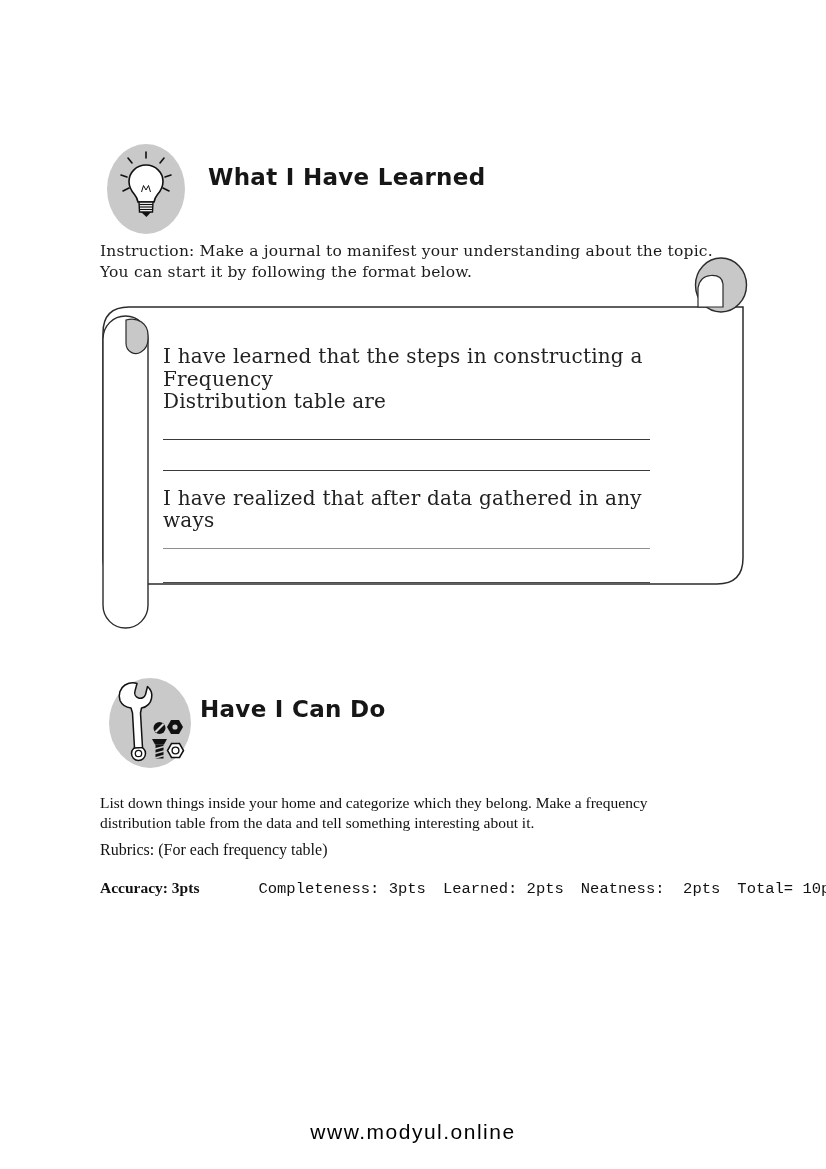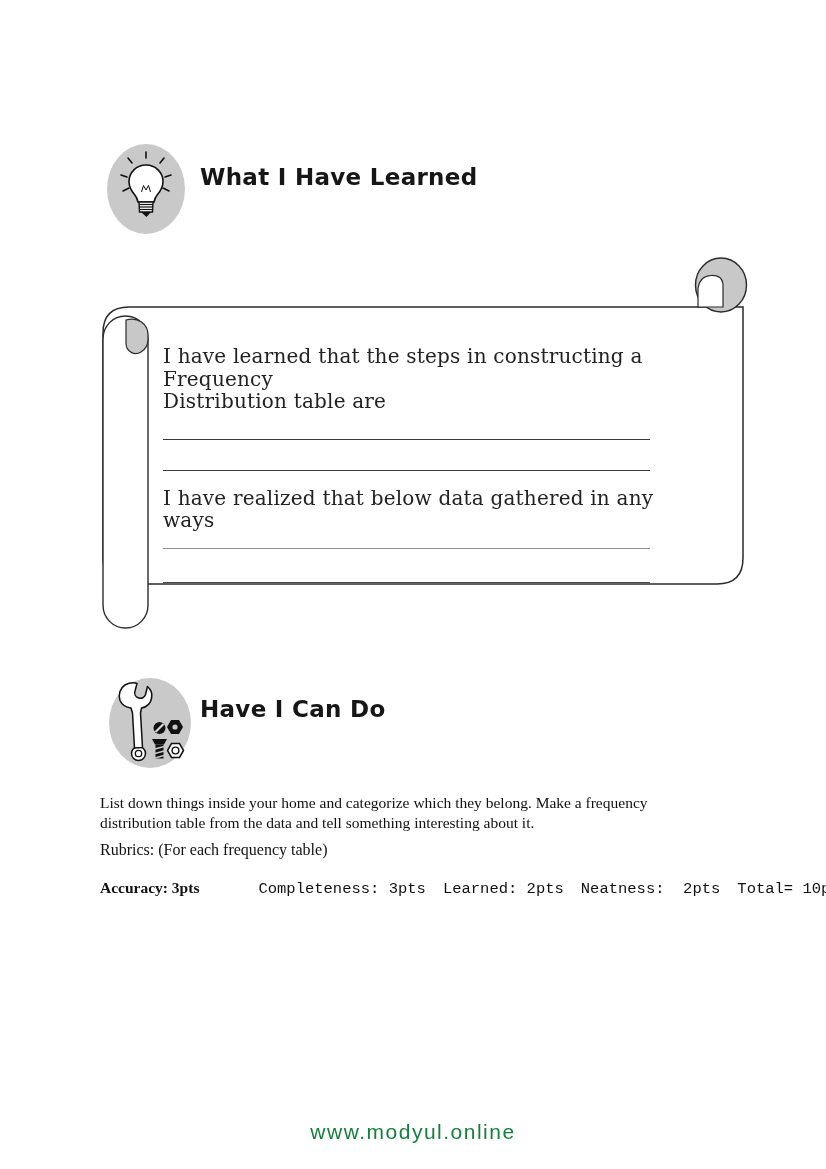--- a/index.html
+++ b/index.html
@@ -16,21 +16,21 @@
   .section-heading{
     position:absolute;
     margin:0;
     font-family:"DejaVu Sans",sans-serif;
     font-weight:700;
     font-size:23px;
     letter-spacing:.3px;
     color:#161616;
     white-space:nowrap;
   }
-  #heading-learned{left:200px;top:164px;}
+  #heading-learned{left:208px;top:164px;}
   #heading-cando{left:200px;top:696px;}
 
   
   .icon-badge{position:absolute;}
   #lightbulb-badge{left:106px;top:143px;}
   #wrench-badge{left:108px;top:677px;}
 
   
   .instruction{
     position:absolute;left:100px;top:241px;width:660px;
@@ -73,21 +73,21 @@
 
   
   .page-number{
     position:absolute;left:0;top:1082px;width:826px;
     text-align:center;font-size:15px;color:#222;
   }
   .watermark{
     position:absolute;left:0;top:1120px;width:826px;
     text-align:center;
     font-family:"Liberation Sans",sans-serif;
-    font-size:21px;letter-spacing:1.5px;color:#15803d;
+    font-size:21px;letter-spacing:1.5px;color:#000000;
   }
 </style>
 </head>
 <body>
 
 <div class="page">
 
   <div class="icon-badge" id="lightbulb-badge">
     <svg width="80" height="92" viewBox="0 0 80 92">
       <ellipse cx="40" cy="46" rx="39" ry="45" fill="#c9c9c9"></ellipse>
@@ -107,39 +107,40 @@
         <line x1="33.2" y1="61.5" x2="46.8" y2="61.5"></line>
         <line x1="33.3" y1="64" x2="46.7" y2="64"></line>
         <line x1="33.4" y1="66.5" x2="46.6" y2="66.5"></line>
       </g>
       <path d="M 35 69 L 45 69 L 40.5 74 Z" fill="#111"></path>
     </svg>
   </div>
 
   <h1 class="section-heading" id="heading-learned">What I Have Learned</h1>
 
+  <div class="instruction">Instruction: Make a journal to manifest your understanding about the topic.<br>You can start it by following the format below.</div>
 
   <div class="scroll-wrap">
     <svg class="scroll-svg" width="670" height="385" viewBox="0 0 670 385">
 
       <path d="M 34 51 H 648 V 302 Q 648 328 622 328 H 34 Q 8 328 8 302 V 77 Q 8 51 34 51 Z" fill="#ffffff" stroke="#2b2b2b" stroke-width="1.5"></path>
 
       <path d="M 8 83 C 8 70 18 60 30.5 60 C 43 60 53 70 53 83 L 53 349 C 53 362 43 372 30.5 372 C 18 372 8 362 8 349 Z" fill="#ffffff" stroke="#2b2b2b" stroke-width="1.4"></path>
 
       <path d="M 31 64 L 31 87 C 31 96 40 100 46 96 C 52 92.5 53 88 53 83 L 53 79 C 53 68 43 60.5 31 64 Z" fill="#c8c8c8" stroke="#2b2b2b" stroke-width="1.2"></path>
 
       <ellipse cx="626" cy="29" rx="25.5" ry="27" fill="#c8c8c8" stroke="#2b2b2b" stroke-width="1.4"></ellipse>
       <path d="M 603 51 L 603 32 Q 605 20 616 19.5 Q 627 19 628 28 L 628 51 Z" fill="#ffffff" stroke="#2b2b2b" stroke-width="1.2"></path>
     </svg>
 
     <div class="scroll-text">
       <p id="prompt-1">I have learned that the steps in constructing a Frequency<br>Distribution table are</p>
       <div class="blank-line" id="blank-1"></div>
       <div class="blank-line" id="blank-2"></div>
-      <p id="prompt-2">I have realized that below data gathered in any ways</p>
+      <p id="prompt-2">I have realized that after data gathered in any ways</p>
       <div class="blank-line" id="blank-3"></div>
       <div class="blank-line" id="blank-4"></div>
     </div>
   </div>
 
   <div class="icon-badge" id="wrench-badge">
     <svg width="84" height="92" viewBox="0 0 84 92">
       <ellipse cx="42" cy="46" rx="41" ry="45" fill="#c9c9c9"></ellipse>
 
       <circle cx="30.5" cy="76.5" r="7" fill="#ffffff" stroke="#111" stroke-width="1.5"></circle>

